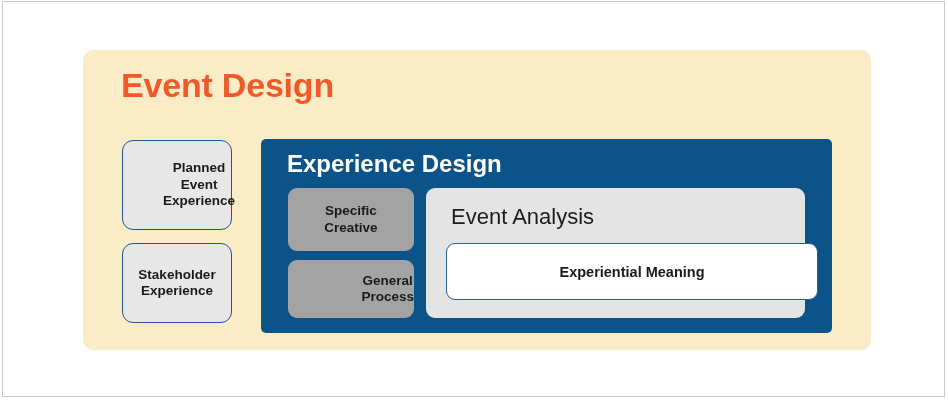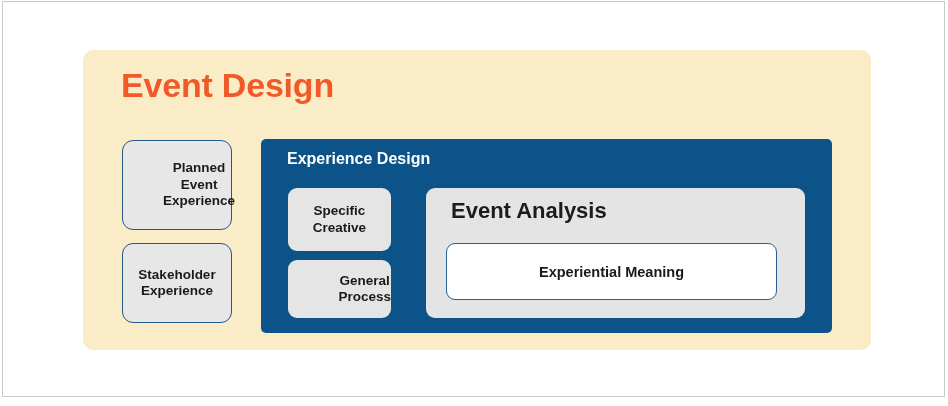--- a/index.html
+++ b/index.html
@@ -87,32 +87,32 @@
     height: 194px;
     background: #0b5389;
     border-radius: 5px;
     box-sizing: border-box;
   }
 
   #experience-design-title {
     position: absolute;
     left: 26px;
     top: 11px;
-    font-size: 16px;
+    font-size: 24px;
     font-weight: bold;
     color: #ffffff;
     white-space: nowrap;
   }
 
   
   .white-box {
     position: absolute;
     left: 27px;
-    width: 103px;
-    background: #e5e5e5;
+    width: 126px;
+    background: #a3a3a3;
     border-radius: 9px;
     box-sizing: border-box;
     display: flex;
     align-items: center;
     justify-content: center;
     text-align: center;
     font-size: 13.5px;
     font-weight: bold;
     color: #1a1a1a;
     line-height: 1.22;
@@ -135,32 +135,32 @@
     width: 379px;
     height: 130px;
     background: #e4e4e4;
     border-radius: 9px;
     box-sizing: border-box;
   }
 
   #event-analysis-title {
     position: absolute;
     left: 25px;
-    top: 10px;
+    top: 16px;
     font-size: 22px;
-    font-weight: bold;
+    font-weight: normal;
     color: #1c1c1c;
     white-space: nowrap;
   }
 
   #experiential-meaning-box {
     position: absolute;
     left: 20px;
     top: 55px;
-    width: 331px;
+    width: 372px;
     height: 57px;
     background: #ffffff;
     border: 1.4px solid #2a5f8f;
     border-radius: 9px;
     box-sizing: border-box;
     display: flex;
     align-items: center;
     justify-content: center;
     text-align: center;
     font-size: 14.5px;

